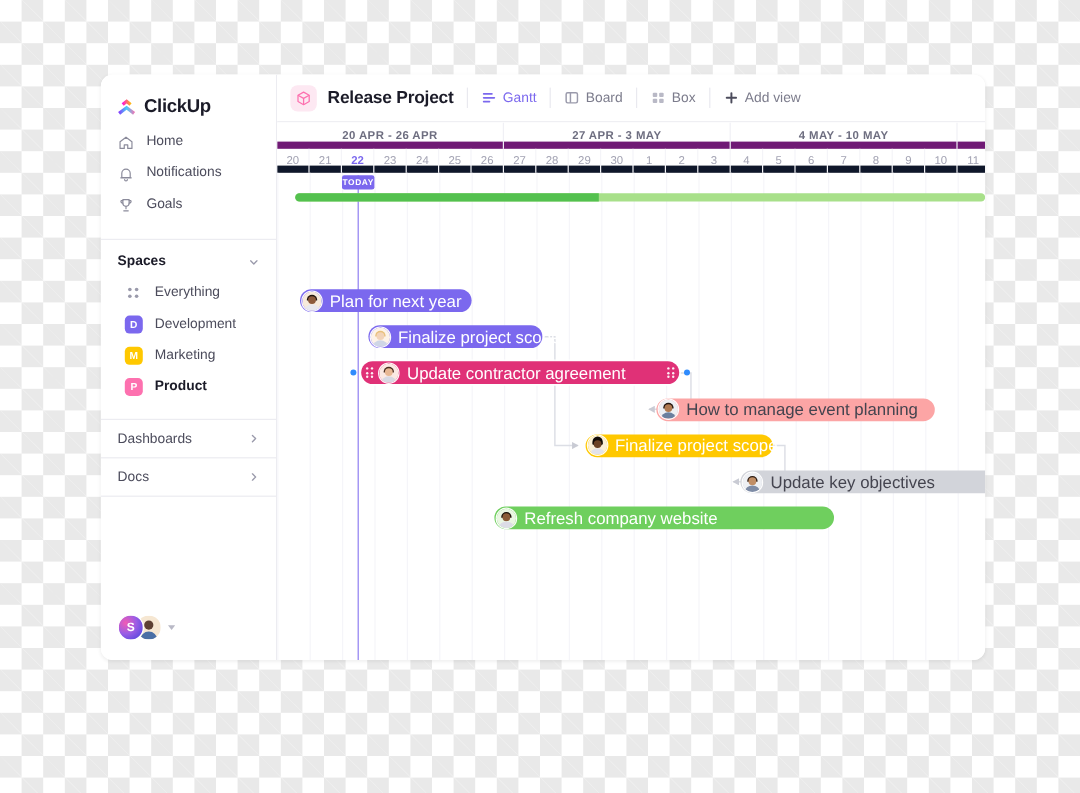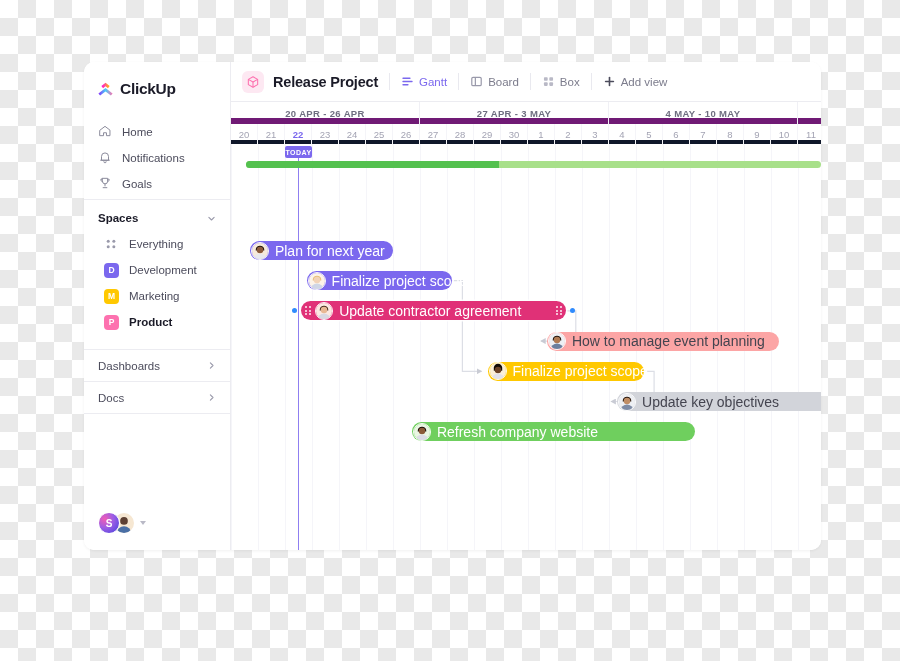--- a/index.html
+++ b/index.html
@@ -48,21 +48,21 @@
     height: 40px;
   }
   .logo-mark { width: 17px; height: 17px; flex: none; }
   .logo-text {
     font-size: 15.5px; font-weight: bold; color: #1b1b28;
     letter-spacing: -0.3px;
   }
 
   .nav-list { padding-top: 10px; }
   .nav-item {
-    display: flex; align-items: flex-end; gap: 10px;
+    display: flex; align-items: flex-start; gap: 10px;
     height: 26px; padding-left: 14px;
     cursor: pointer;
   }
   .nav-item .ico { width: 14px; height: 14px; flex: none; display:block; }
   .nav-label { font-size: 11.5px; color: #4c4c5c; }
 
   .sb-divider { height: 1px; background: #ececf1; margin: 9px 0 0 0; }
 
   .section-head {
     display: flex; align-items: center; justify-content: space-between;
@@ -155,21 +155,21 @@
   .week-cell {
     position: absolute; top: 0; height: 22px;
     display: flex; align-items: center; justify-content: center;
     font-size: 9.5px; font-weight: bold; color: #6e6e80;
     letter-spacing: .35px;
     border-right: 1px solid #f0f0f5;
   }
 
   #day-row {
     position: absolute; left: 0; top: 22px; height: 20px; width: 100%;
-    border-bottom: 4px solid #0f172a;
+    border-bottom: 6px solid #0f172a;
   }
   .day-cell {
     position: absolute; top: 0; height: 20px;
     display: flex; align-items: center; justify-content: center;
     font-size: 9.5px; color: #a3a3b3;
     border-right: 1px solid #f4f4f8;
   }
   .day-cell.today { color: #7b68ee; font-weight: bold; }
 
   .gridline {

